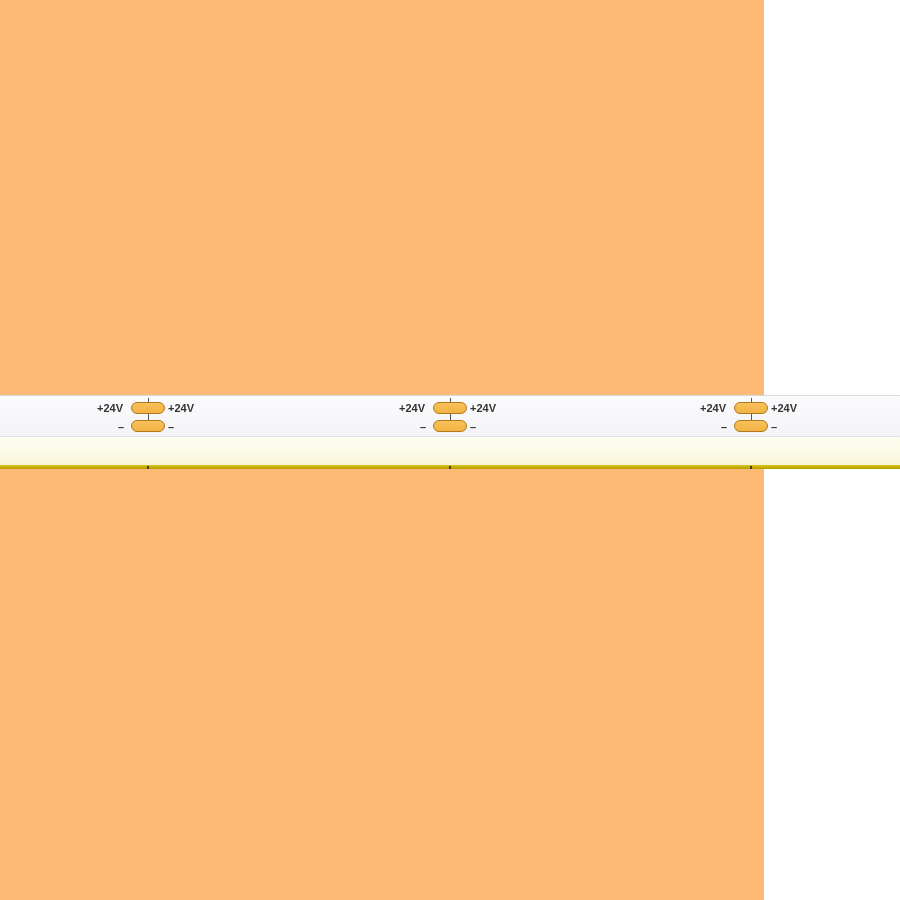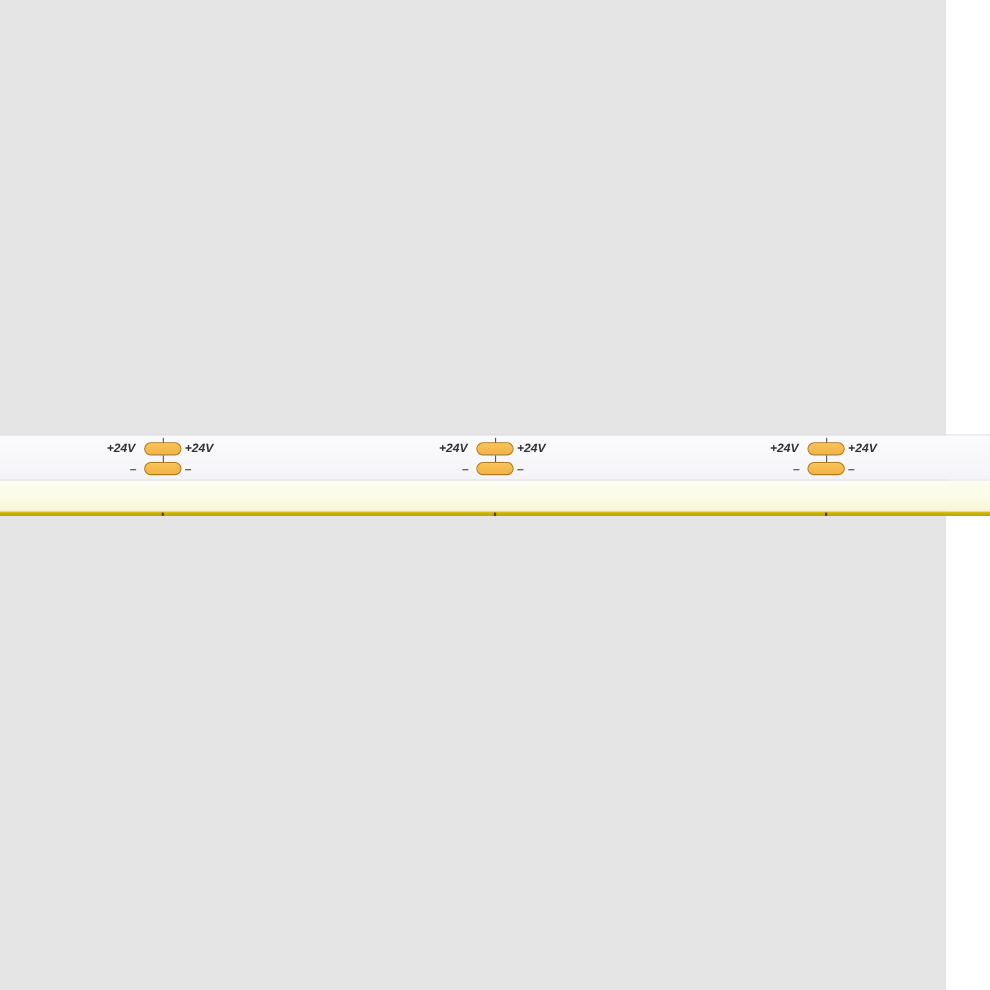--- a/index.html
+++ b/index.html
@@ -5,24 +5,23 @@
     html, body {
       margin: 0;
       padding: 0;
       width: 900px;
       height: 900px;
       background: #ffffff;
       overflow: hidden;
     }
     .canvas {
       position: relative;
-      width: 860px;
+      width: 764px;
       height: 900px;
-      background: #e5e5e5;
-      font-style: italic;
+      background: #fdba74;
     }
     .strip {
       position: absolute;
       left: 0;
       top: 395px;
       width: 900px;
       height: 76px;
     }
     .strip-top-edge {
       position: absolute;

